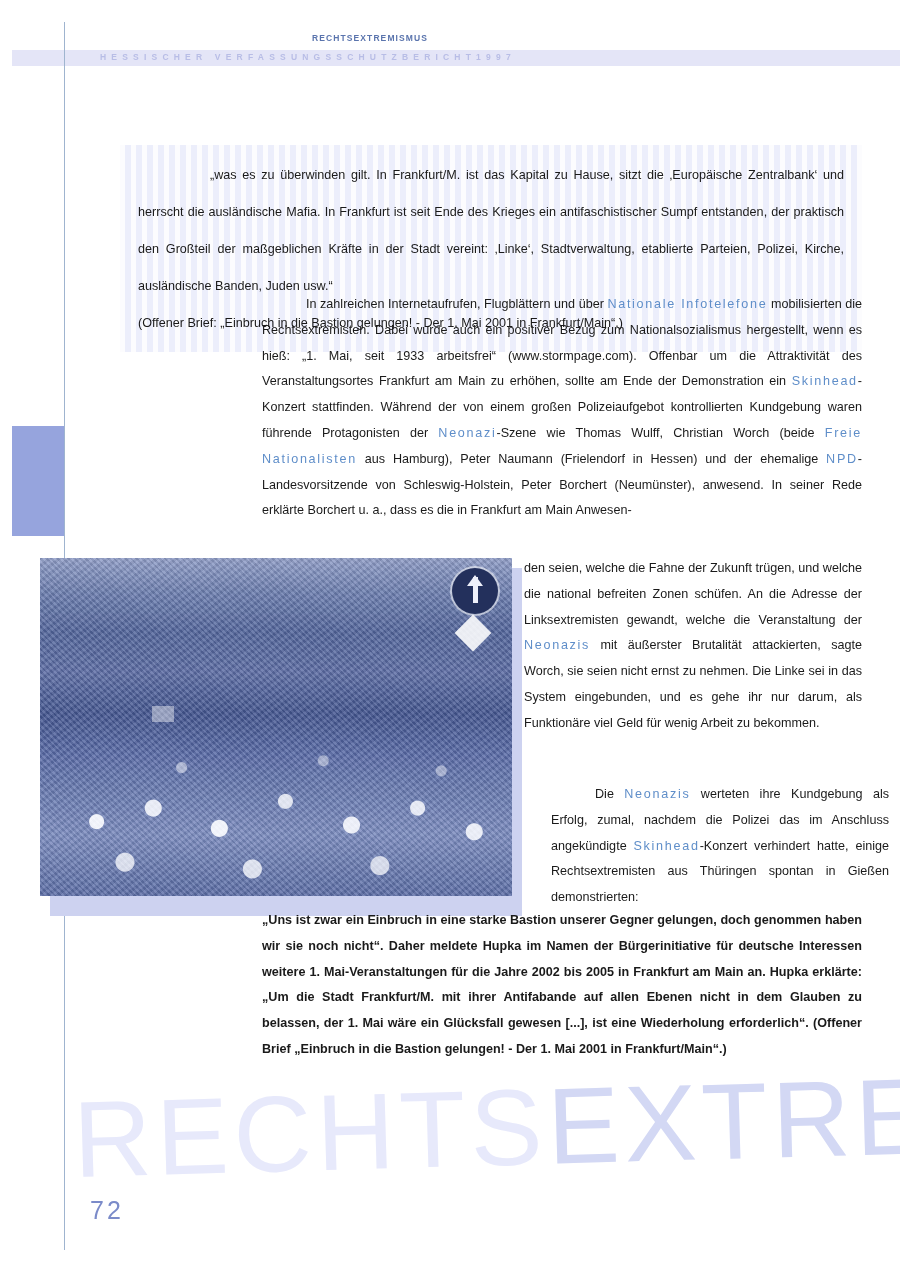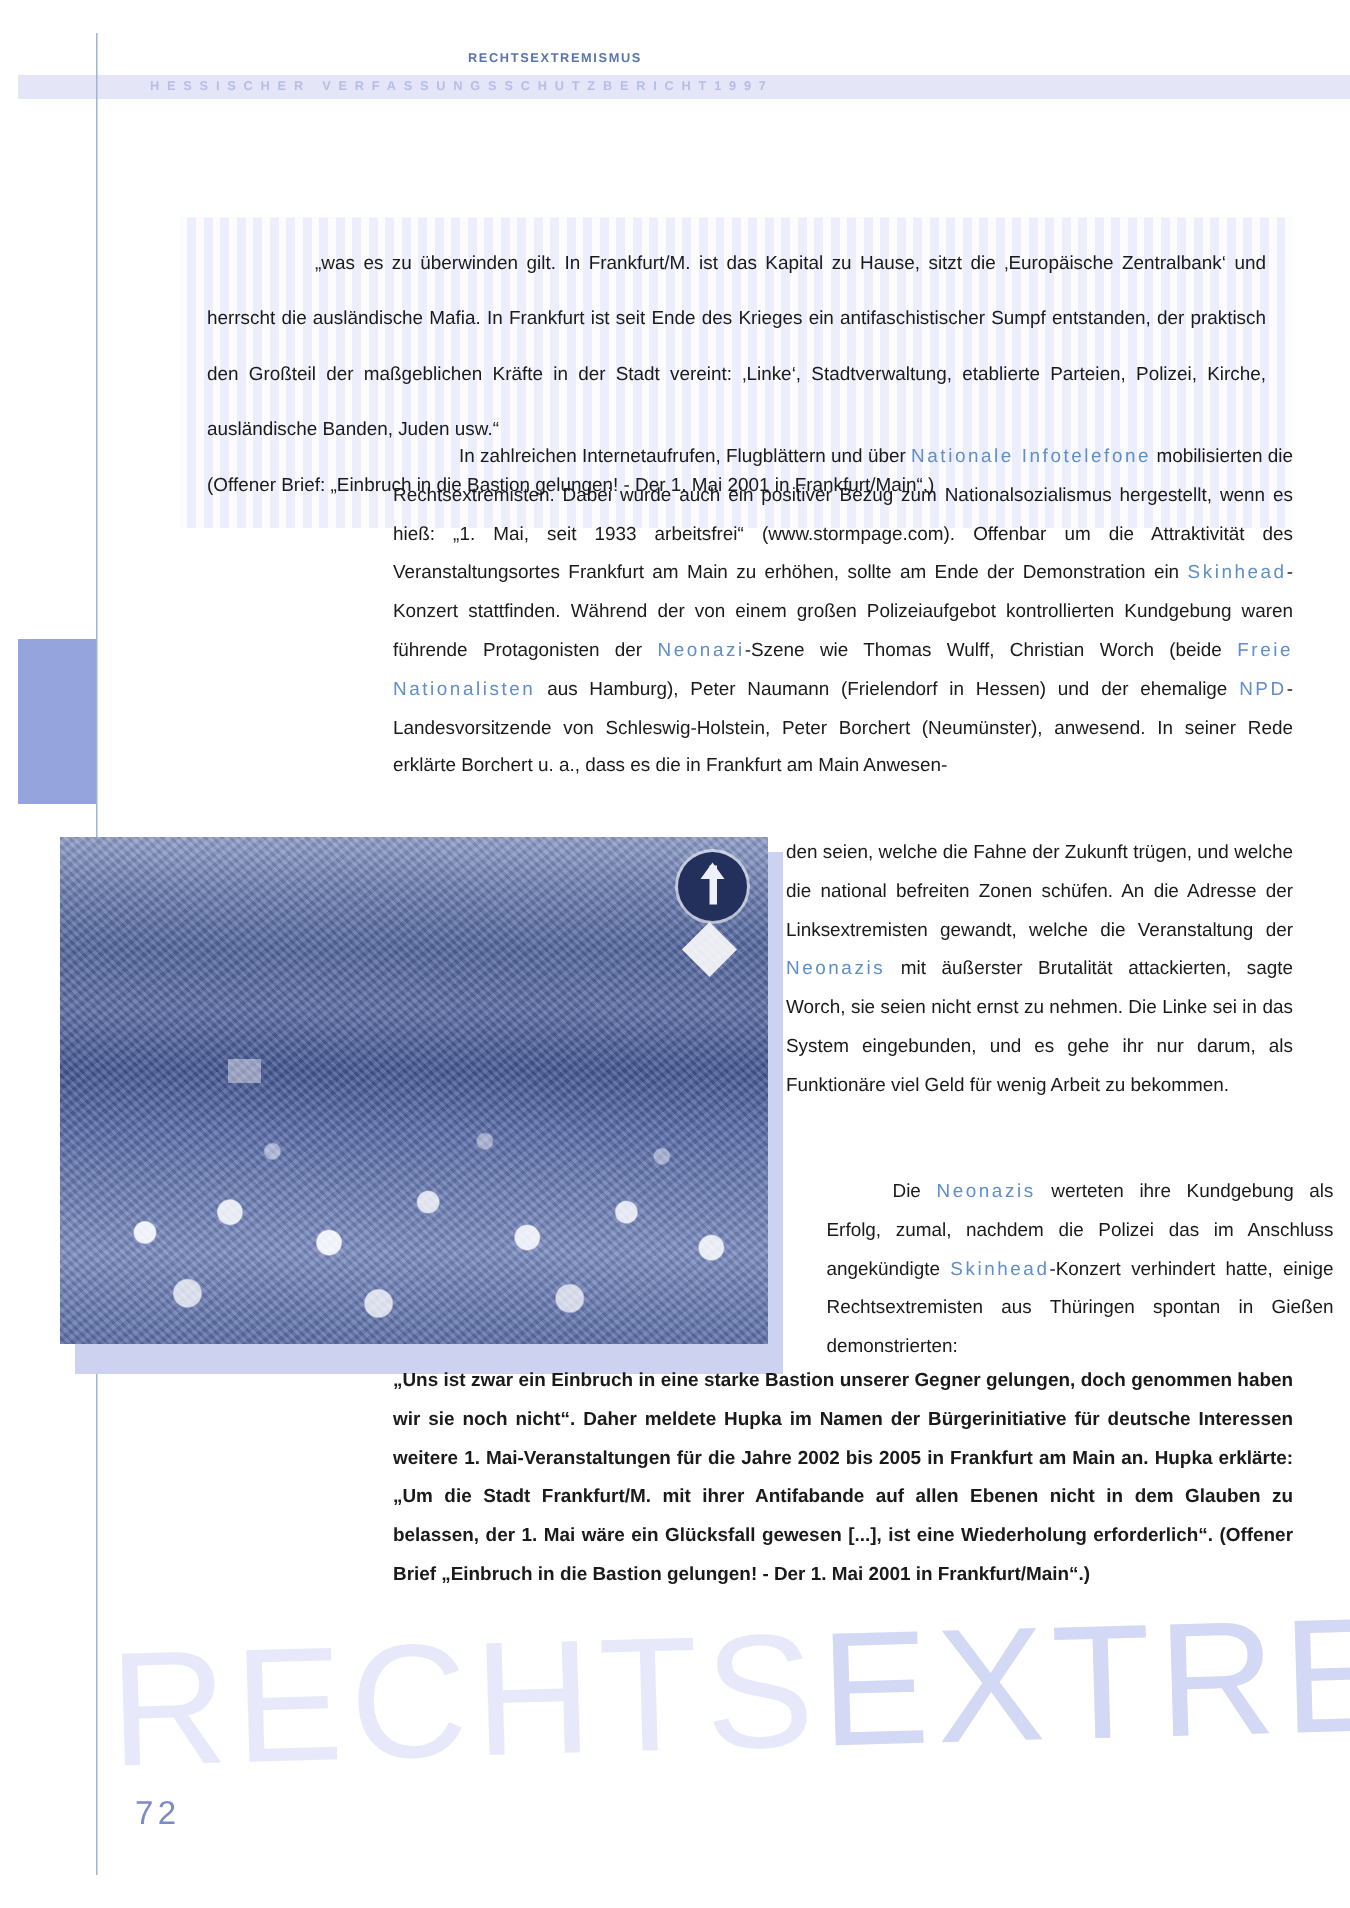--- a/index.html
+++ b/index.html
@@ -85,21 +85,21 @@
     transform-origin: left top;
     pointer-events: none;
   }
   .watermark .w1 { color: #e7e9fb; }
   .watermark .w2 { color: #d3d8f4; }
 
   .page-number {
     position: absolute;
     left: 78px;
     top: 1196px;
-    font-size: 22px;
+    font-size: 25px;
     letter-spacing: 3px;
     color: #7b8bc9;
   }
 
   
   .quote-block {
     position: absolute;
     left: 108px;
     top: 145px;
     width: 742px;

